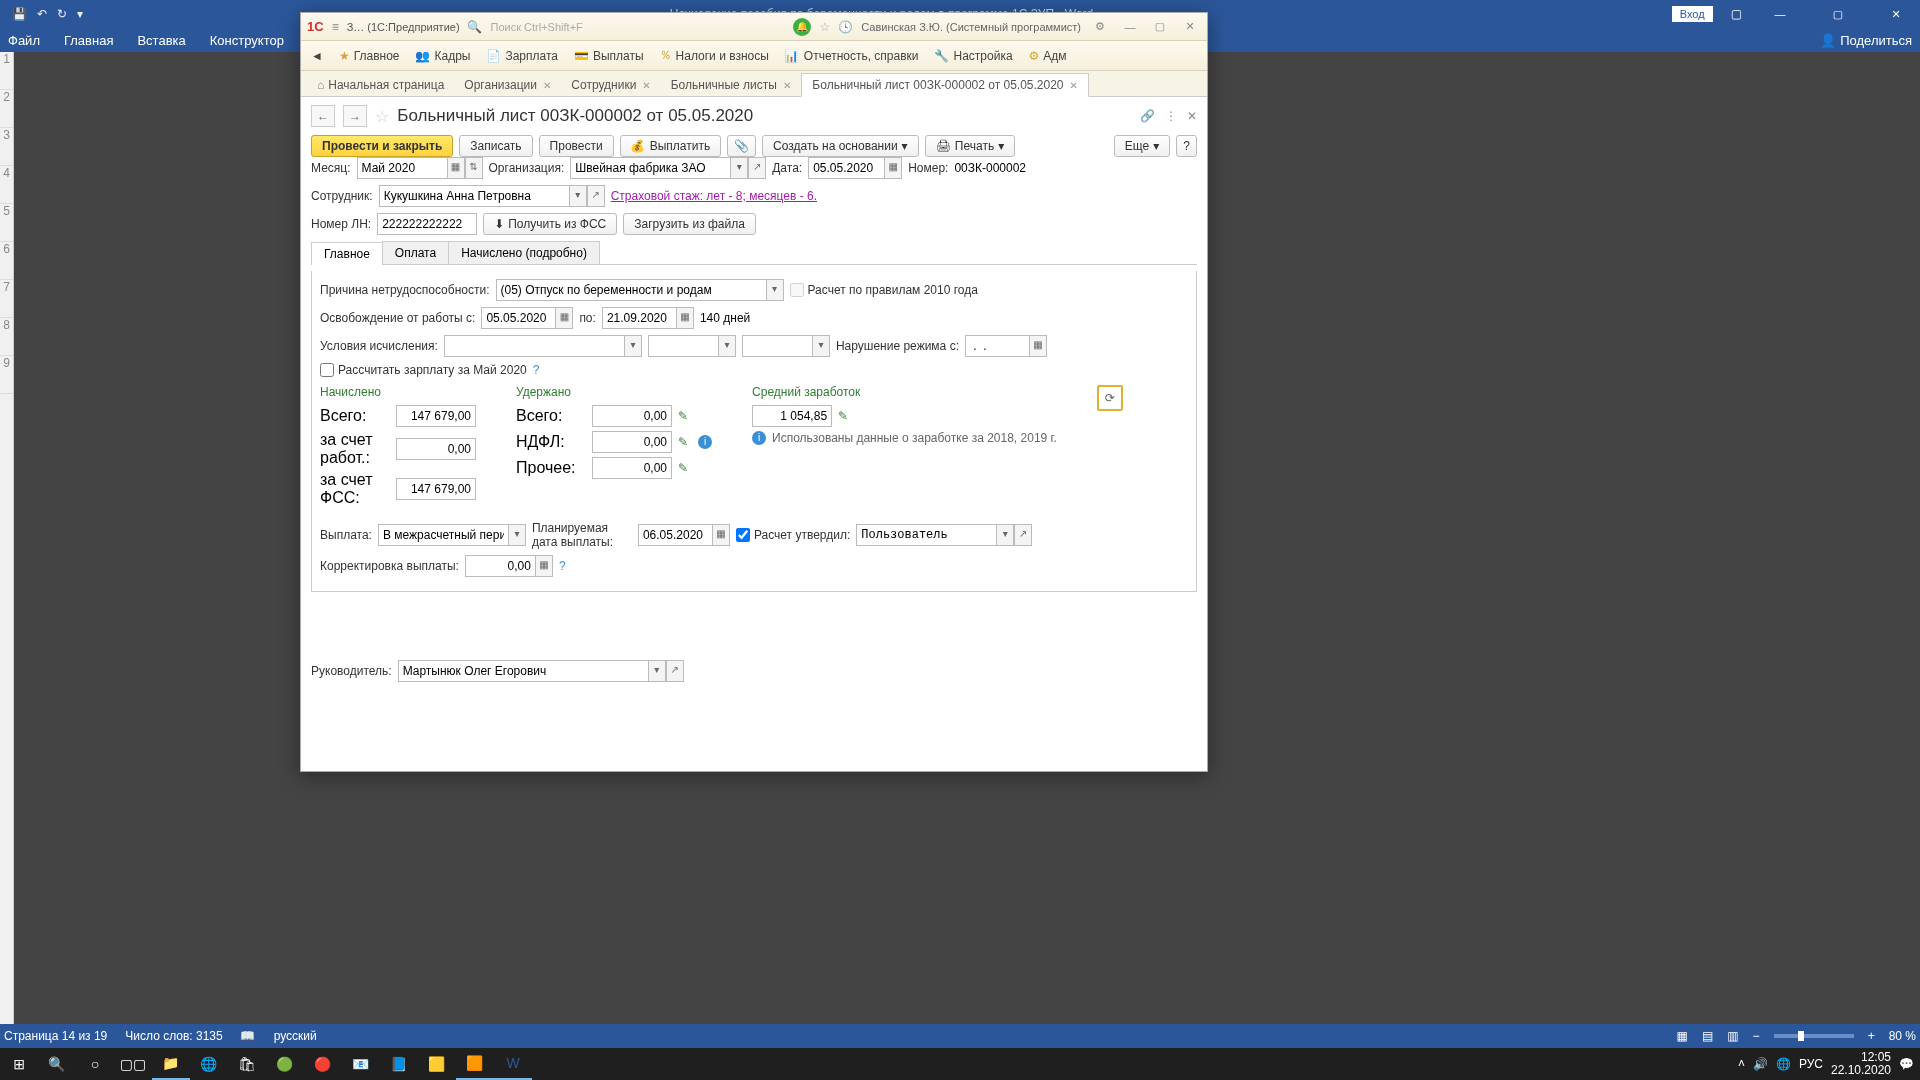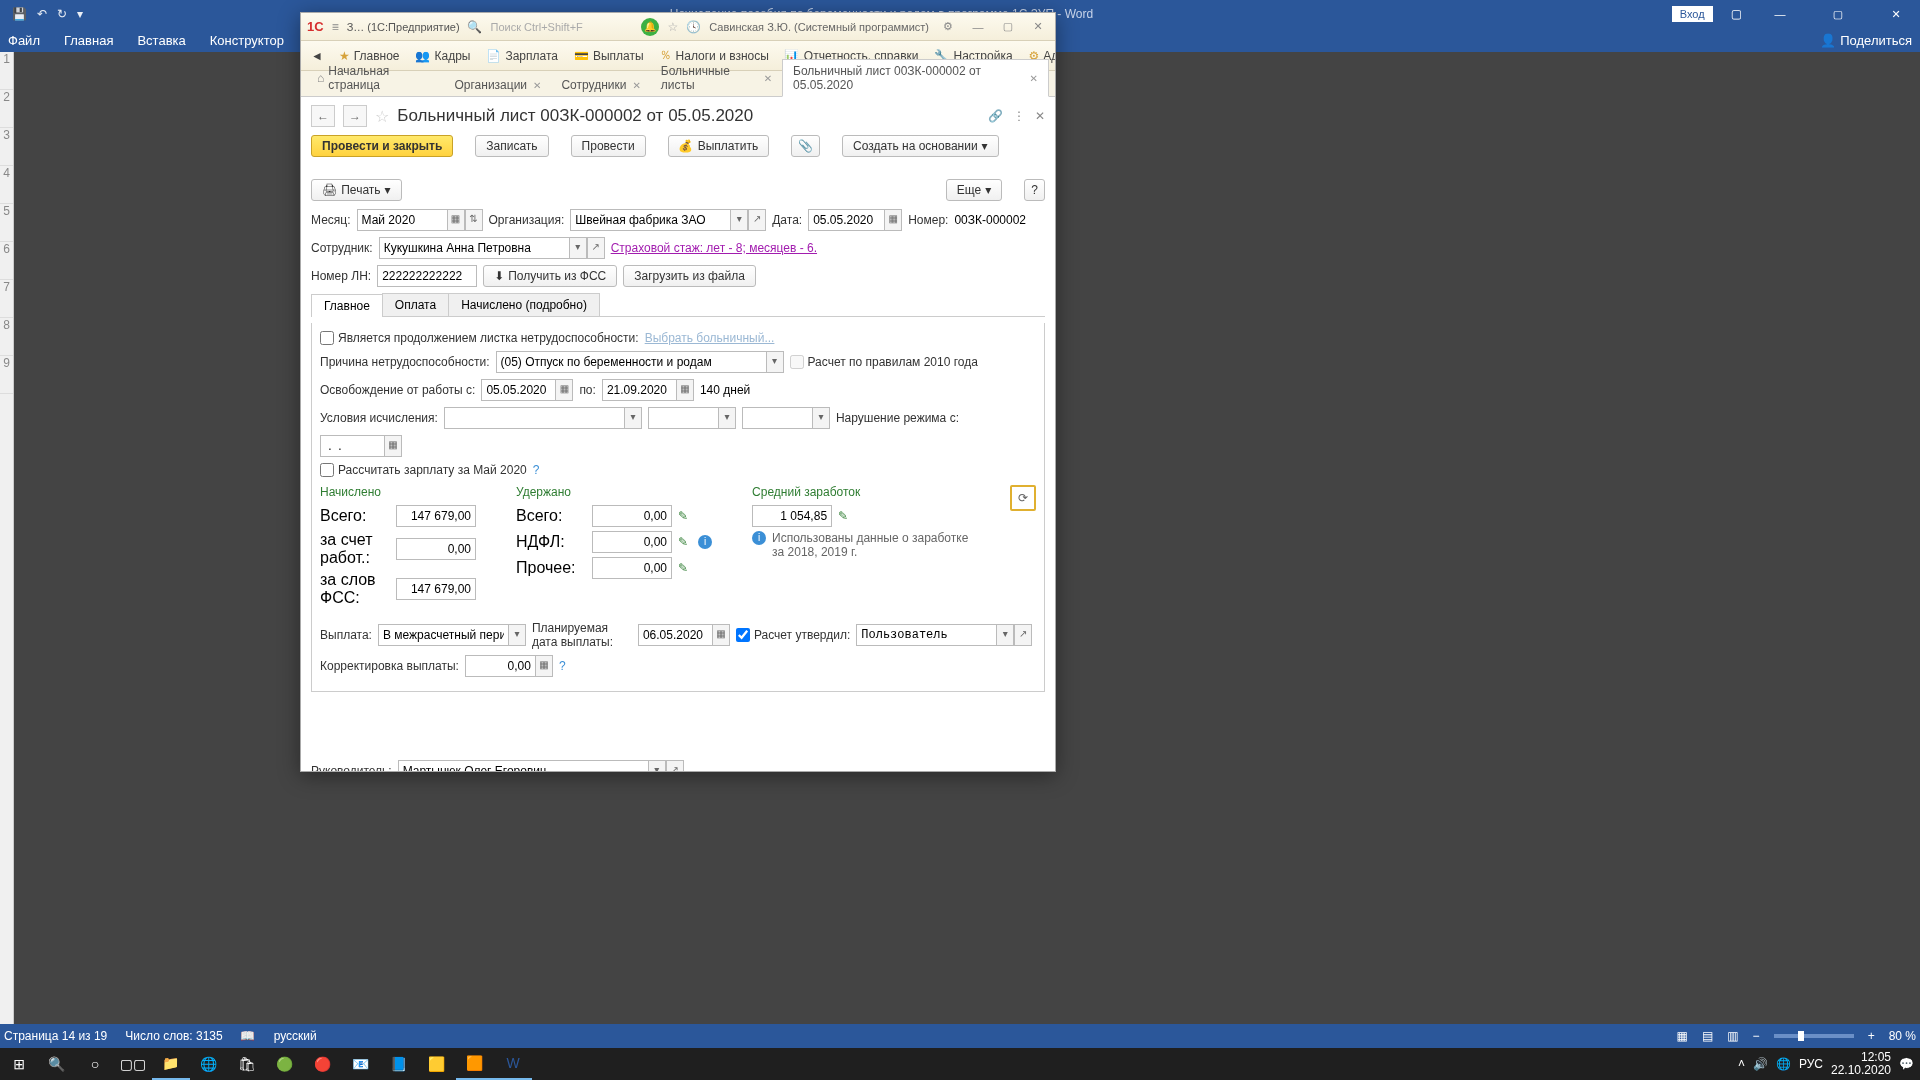--- a/index.html
+++ b/index.html
@@ -20,21 +20,21 @@
 .word-statusbar{position:absolute;bottom:0;left:0;right:0;height:24px;background:#2b579a;color:#fff;display:flex;align-items:center;padding:0 4px;gap:18px;font-size:12px}
 .word-statusbar .right{margin-left:auto;display:flex;align-items:center;gap:14px}
 .word-statusbar .zoom-slider{width:80px;height:4px;background:#6a8fc7;position:relative}
 .word-statusbar .zoom-slider::after{content:"";position:absolute;left:30%;top:-3px;width:6px;height:10px;background:#fff}
 .taskbar{position:absolute;bottom:0;left:0;right:0;height:32px;background:#1f1f1f;display:flex;align-items:center;z-index:100}
 .taskbar .tbicon{width:38px;height:32px;display:flex;align-items:center;justify-content:center;color:#fff;font-size:14px}
 .taskbar .tbicon.active{border-bottom:2px solid #76b9ed}
 .taskbar .tray{margin-left:auto;display:flex;align-items:center;gap:8px;color:#fff;padding:0 6px;font-size:11px}
 .taskbar .clock{text-align:right;line-height:1.1;font-size:11px}
 
-.win1c{position:absolute;left:300px;top:12px;width:756px;height:760px;background:#fff;border:1px solid #aaa;box-shadow:0 4px 20px rgba(0,0,0,.4);display:flex;flex-direction:column}
+.win1c{position:absolute;left:300px;top:12px;width:908px;height:760px;background:#fff;border:1px solid #aaa;box-shadow:0 4px 20px rgba(0,0,0,.4);display:flex;flex-direction:column}
 .win1c-title{height:28px;background:linear-gradient(#fdfaef,#f5efdb);display:flex;align-items:center;gap:8px;padding:0 6px;border-bottom:1px solid #d8d0b8}
 .win1c-title .logo{color:#d62e2e;font-weight:bold;font-size:13px}
 .win1c-title .burger{color:#888}
 .win1c-title .name{color:#555;font-size:11px}
 .win1c-title .search{flex:0 0 100px;color:#aaa;font-size:11px}
 .win1c-title .bell{width:18px;height:18px;background:#3cb043;border-radius:50%;display:flex;align-items:center;justify-content:center;color:#fff;font-size:10px}
 .win1c-title .user{color:#666;font-size:11px}
 .win1c-title .spacer{flex:1}
 .win1c-title .wbtn{width:22px;text-align:center;color:#888;font-size:11px}
 .win1c-nav{height:30px;background:linear-gradient(#fdfaef,#f5efdb);display:flex;align-items:center;gap:16px;padding:0 10px;border-bottom:1px solid #d8d0b8;overflow:hidden}
@@ -44,21 +44,21 @@
 .win1c-tabs .tab{padding:4px 10px;font-size:11px;color:#555;display:flex;align-items:center;gap:4px}
 .win1c-tabs .tab .home{color:#888}
 .win1c-tabs .tab.active{background:#fff;border:1px solid #ccc;border-bottom:1px solid #fff;margin-bottom:-1px}
 .win1c-tabs .tab .x{color:#999;font-size:10px;margin-left:2px}
 .win1c-body{flex:1;overflow:auto;background:#fff;padding:8px 10px}
 .doc-header{display:flex;align-items:center;gap:8px;margin-bottom:8px}
 .doc-header .navbtn{width:24px;height:22px;border:1px solid #ccc;background:#f7f7f7;text-align:center;line-height:20px;color:#666}
 .doc-header .star{color:#ccc;font-size:16px}
 .doc-header h1{font-size:17px;font-weight:normal;color:#333}
 .doc-header .rightico{margin-left:auto;display:flex;gap:10px;color:#888}
-.toolbar{display:flex;gap:22px;margin-bottom:8px;align-items:flex-start;flex-wrap:wrap}
+.toolbar{display:flex;gap:6px;margin-bottom:0;align-items:flex-start;flex-wrap:wrap}
 .btn{border:1px solid #bbb;background:linear-gradient(#fff,#f0f0f0);padding:3px 10px;border-radius:3px;font-size:12px;color:#333;cursor:pointer;display:inline-flex;align-items:center;gap:4px}
 .btn.primary{background:linear-gradient(#ffe96b,#ffd23f);border-color:#c9a227;font-weight:bold}
 .btn.icon-only{padding:3px 6px}
 .toolbar .spacer{flex:1}
 .formrow{display:flex;align-items:center;gap:6px;margin-bottom:6px;flex-wrap:wrap}
 .formrow label{font-size:12px;color:#333}
 .inp{border:1px solid #bbb;padding:2px 4px;font-size:12px;height:22px;background:#fff}
 .inpwrap{display:flex}
 .inpwrap .inp{border-right:none}
 .inpwrap .ibtn{width:18px;height:22px;border:1px solid #bbb;background:#f4f4f4;text-align:center;line-height:18px;font-size:10px;color:#666;cursor:pointer}
@@ -274,27 +274,20 @@
     </div>
 
     <div class="subtabs">
       <div class="st active">Главное</div>
       <div class="st">Оплата</div>
       <div class="st">Начислено (подробно)</div>
     </div>
 
     <div class="panel">
       <div class="formrow">
-        <label class="chk">
-            <input type="checkbox" style="">
-            <span>Является продолжением листка нетрудоспособности:</span>
-          </label>
-        <a class="link disabled" style="color:#9bb8d4">Выбрать больничный...</a>
-      </div>
-      <div class="formrow">
         <label>Причина нетрудоспособности:</label>
         <div class="inpwrap">
             <input class="inp" style="width: 270px;" value="(05) Отпуск по беременности и родам">
             <div class="ibtn">▾</div>
           </div>
         <label class="chk disabled">
             <input type="checkbox" disabled="" style="">
             <span>Расчет по правилам 2010 года</span>
           </label>
       </div>
@@ -344,21 +337,21 @@
           <h4>Начислено</h4>
           <div class="crow">
               <label>Всего:</label>
               <input class="val" value="147 679,00" style="">
             </div>
           <div class="crow">
               <label>за счет работ.:</label>
               <input class="val" value="0,00" style="">
             </div>
           <div class="crow">
-              <label>за слов ФСС:</label>
+              <label>за счет ФСС:</label>
               <input class="val" value="147 679,00" style="">
             </div>
         </div>
         <div class="calccol">
           <h4>Удержано</h4>
           <div class="crow">
               <label>Всего:</label>
               <input class="val" value="0,00" style="">
               <span class="pencil">✎</span>
             </div>

